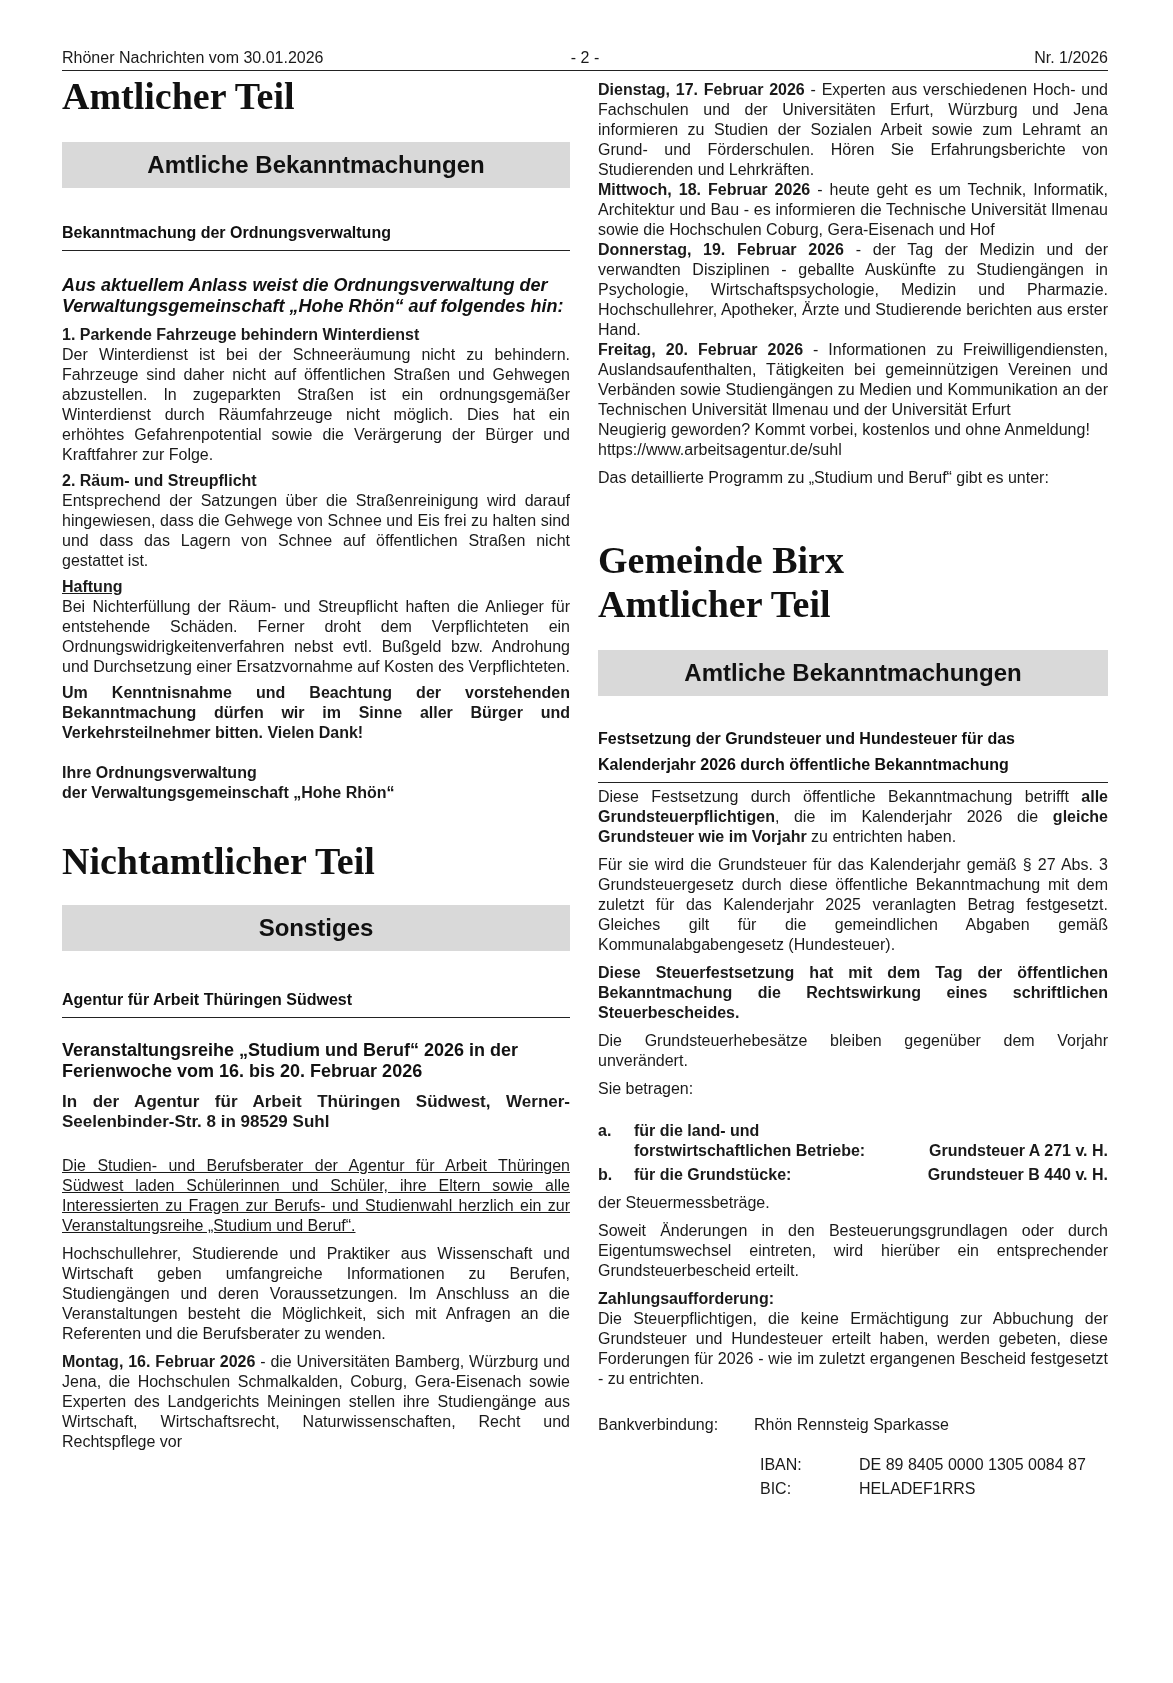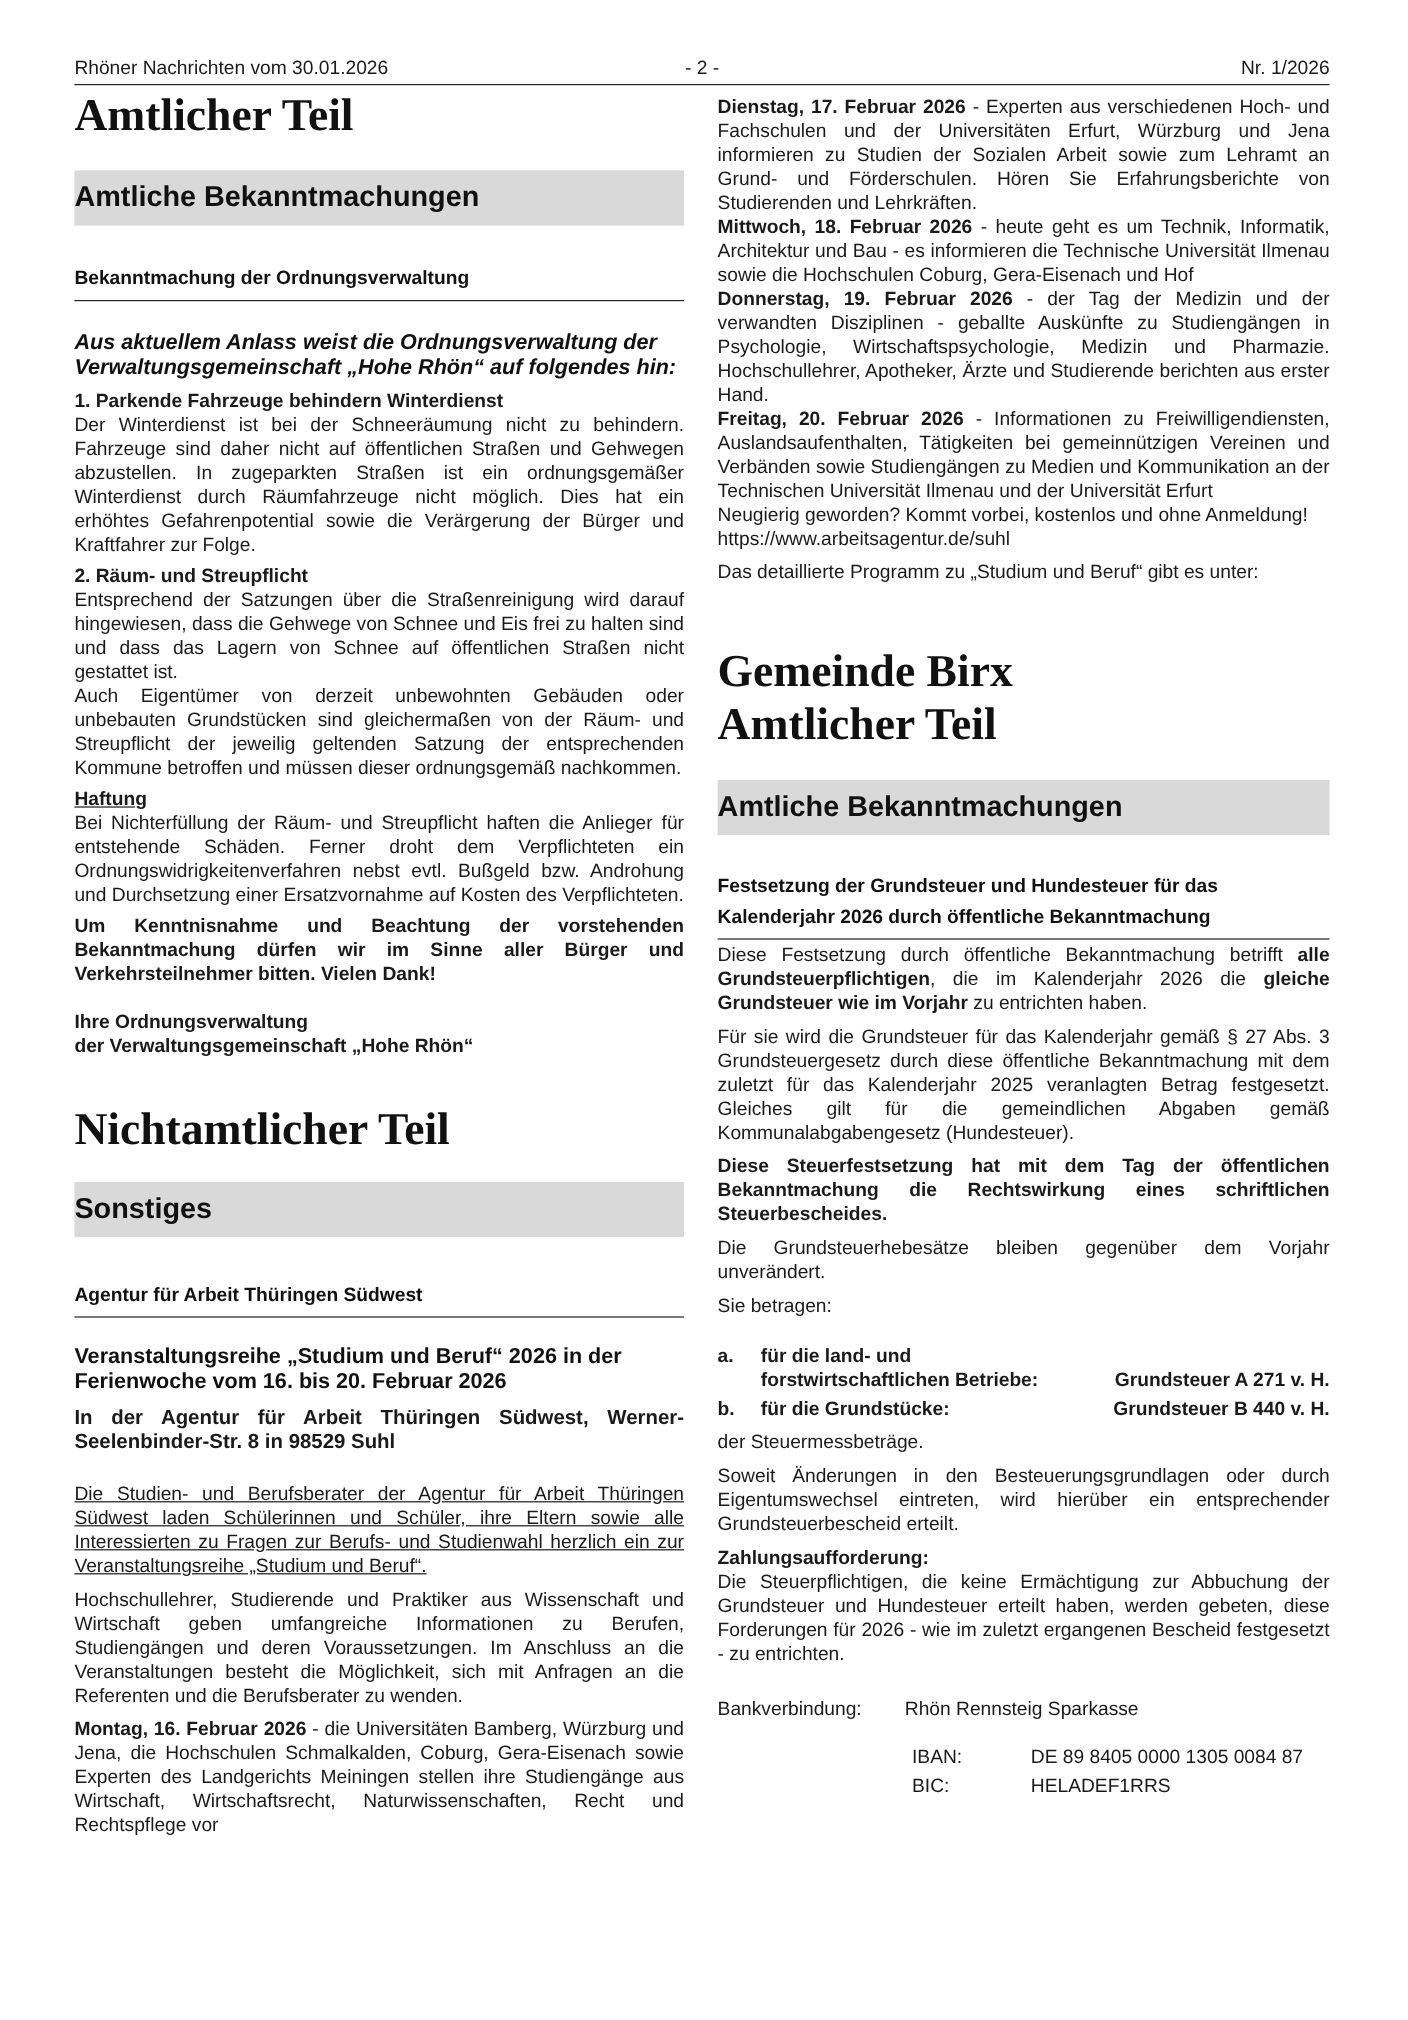--- a/index.html
+++ b/index.html
@@ -7,21 +7,21 @@
          font-family: "Liberation Sans", sans-serif; }
   .header { position: absolute; left: 62px; top: 48px; width: 1046px; height: 22px;
             border-bottom: 1.5px solid #222; font-size: 16px; line-height: 20px; }
   .header .left { position: absolute; left: 0; top: 0; }
   .header .center { position: absolute; left: 0; right: 0; top: 0; text-align: center; }
   .header .right { position: absolute; right: 0; top: 0; }
   .col { position: absolute; top: 74px; width: 508px; }
   .col-left { left: 62px; }
   .col-right { left: 598px; width: 510px; }
   .serif-title { font-family: "Liberation Serif", serif; font-weight: bold; font-size: 38px; line-height: 44px; margin: 0; color: #111; }
-  .section-bar { background: #d9d9d9; text-align: left; font-weight: bold; font-size: 24px;
+  .section-bar { background: #d9d9d9; text-align: center; font-weight: bold; font-size: 24px;
                  height: 46px; line-height: 46px; color: #111; }
   .article-title { font-weight: bold; font-size: 16px; line-height: 26px; padding-bottom: 4px;
                    border-bottom: 1.5px solid #222; color: #111; }
   .lead { font-weight: bold; font-size: 18px; line-height: 21px; color: #111; }
   p { margin: 0; font-size: 16px; line-height: 20px; text-align: justify; }
   .b { font-weight: bold; }
   .u { text-decoration: underline; font-weight: bold; }
   .rates { font-size: 16px; line-height: 20px; font-weight: bold; }
   .rates .row { position: relative; display: flex; }
   .rates .k { width: 36px; }
@@ -45,21 +45,20 @@
   <h1 class="serif-title" style="margin-top:0;">Amtlicher Teil</h1>
   <div class="section-bar" style="margin-top:24px;">Amtliche Bekanntmachungen</div>
 
   <div style="margin-top:32px;">
     <div class="article-title">Bekanntmachung der Ordnungsverwaltung</div>
     <div class="lead" style="margin-top:24px;font-style:italic;">Aus aktuellem Anlass weist die Ordnungsverwaltung der Verwaltungsgemeinschaft „Hohe Rhön“ auf folgendes hin:</div>
     <p class="b" style="margin-top:8px;">1. Parkende Fahrzeuge behindern Winterdienst</p>
     <p>Der Winterdienst ist bei der Schneeräumung nicht zu behindern. Fahrzeuge sind daher nicht auf öffentlichen Straßen und Gehwegen abzustellen. In zugeparkten Straßen ist ein ordnungsgemäßer Winterdienst durch Räumfahrzeuge nicht möglich. Dies hat ein erhöhtes Gefahrenpotential sowie die Verärgerung der Bürger und Kraftfahrer zur Folge.</p>
     <p class="b" style="margin-top:6px;">2. Räum- und Streupflicht</p>
     <p>Entsprechend der Satzungen über die Straßenreinigung wird darauf hingewiesen, dass die Gehwege von Schnee und Eis frei zu halten sind und dass das Lagern von Schnee auf öffentlichen Straßen nicht gestattet ist.</p>
-    <p>Auch Eigentümer von derzeit unbewohnten Gebäuden oder unbebauten Grundstücken sind gleichermaßen von der Räum- und Streupflicht der jeweilig geltenden Satzung der entsprechenden Kommune betroffen und müssen dieser ordnungsgemäß nachkommen.</p>
     <p class="u" style="margin-top:6px;">Haftung</p>
     <p>Bei Nichterfüllung der Räum- und Streupflicht haften die Anlieger für entstehende Schäden. Ferner droht dem Verpflichteten ein Ordnungswidrigkeitenverfahren nebst evtl. Bußgeld bzw. Androhung und Durchsetzung einer Ersatzvornahme auf Kosten des Verpflichteten.</p>
     <p class="b" style="margin-top:6px;">Um Kenntnisnahme und Beachtung der vorstehenden Bekanntmachung dürfen wir im Sinne aller Bürger und Verkehrsteilnehmer bitten. Vielen Dank!</p>
     <p class="b" style="margin-top:20px;">Ihre Ordnungsverwaltung</p>
     <p class="b">der Verwaltungsgemeinschaft „Hohe Rhön“</p>
   </div>
 
   <h1 class="serif-title" style="margin-top:36px;">Nichtamtlicher Teil</h1>
   <div class="section-bar" style="margin-top:22px;">Sonstiges</div>
 

